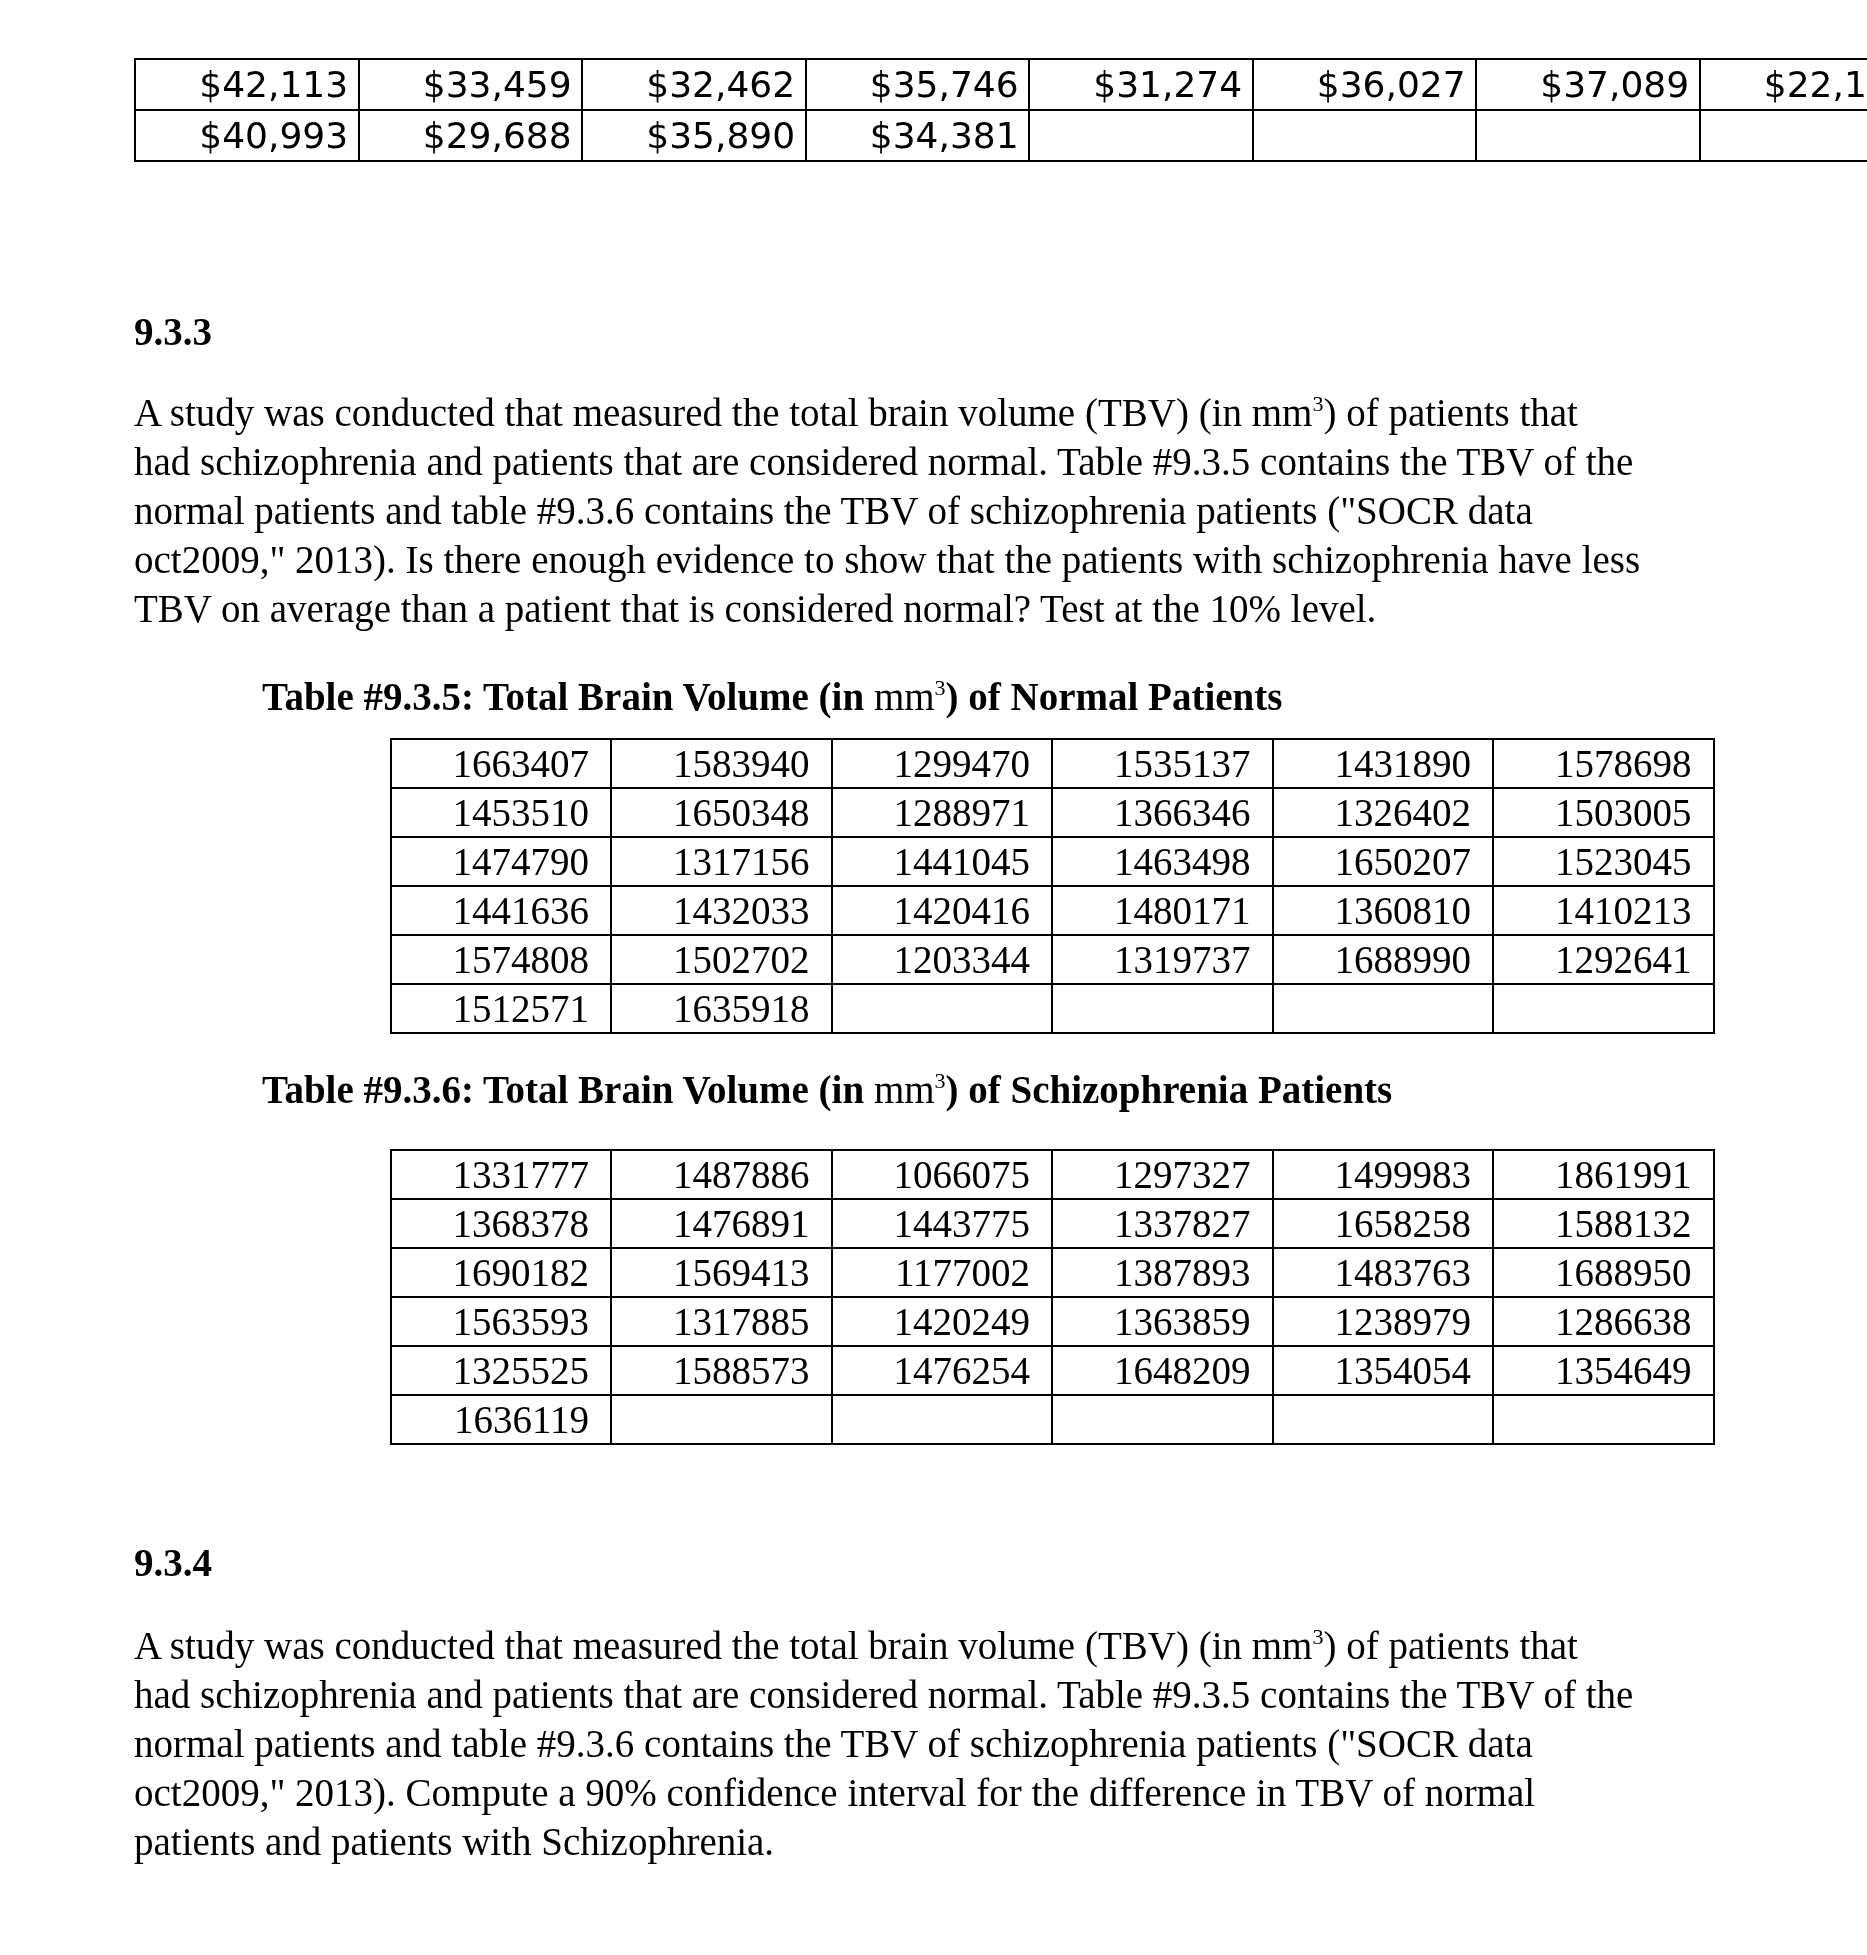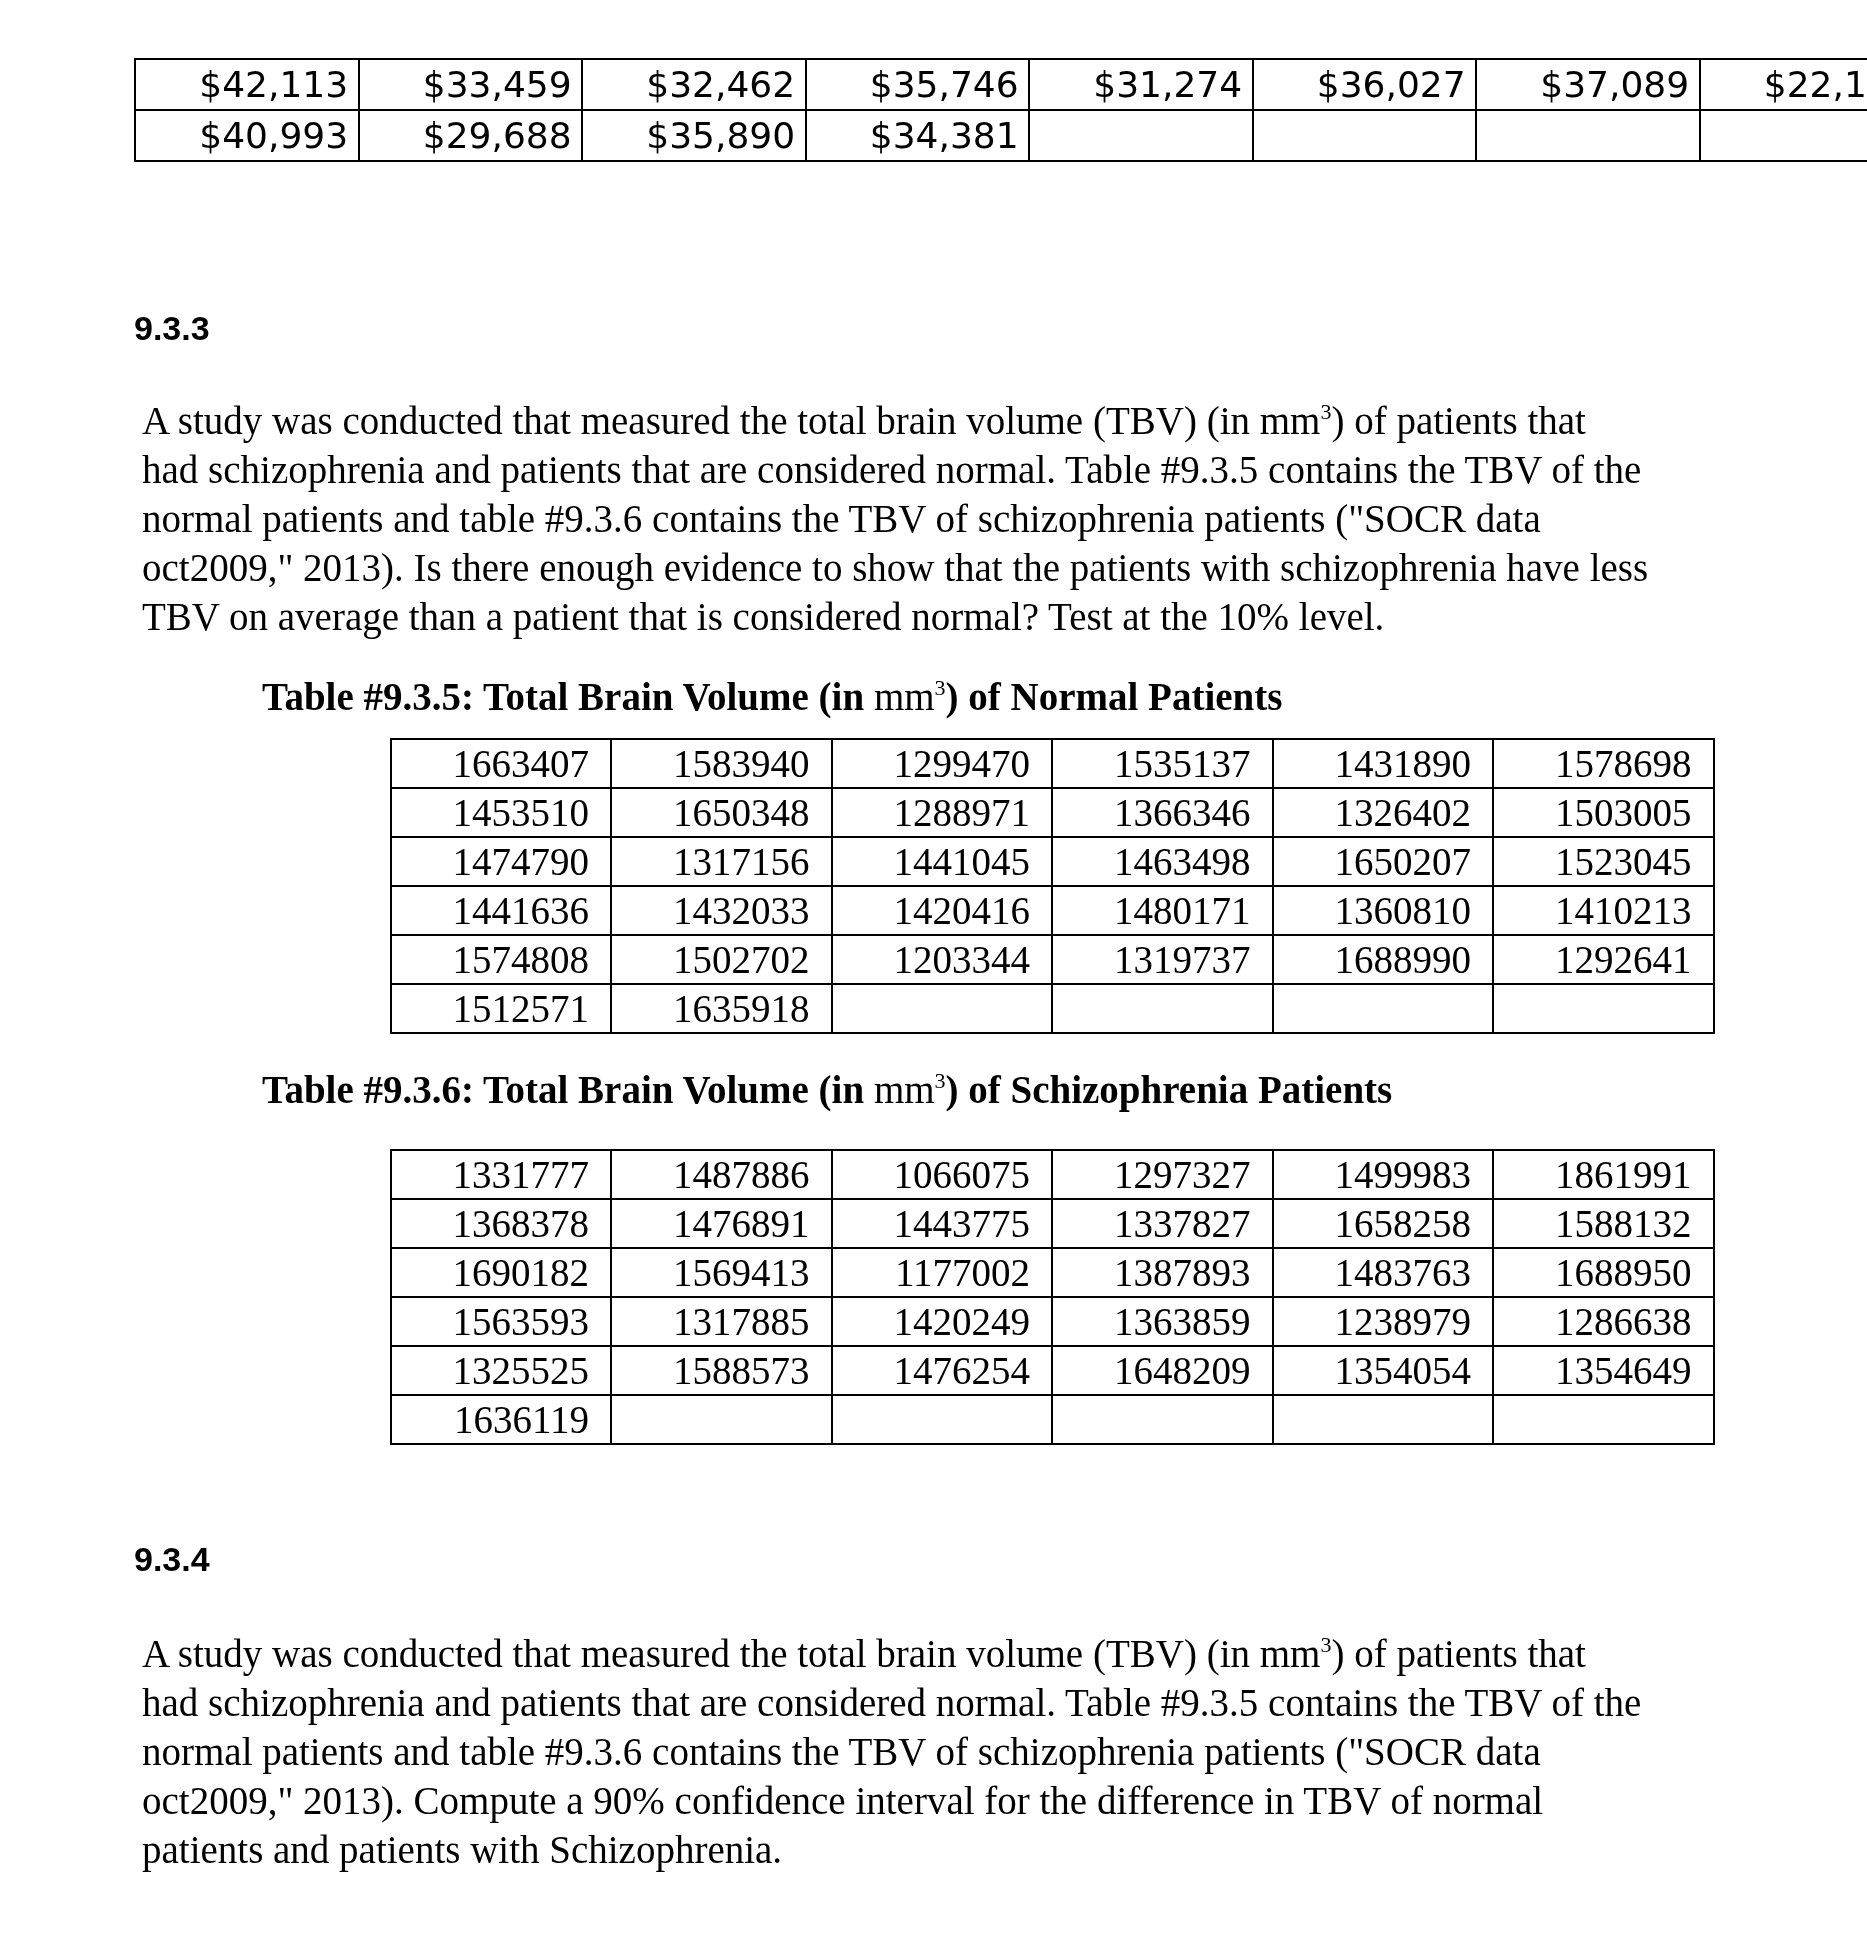--- a/index.html
+++ b/index.html
@@ -10,29 +10,29 @@
     border-collapse: collapse; width: 1790px;
     font-family: "DejaVu Sans", sans-serif; font-size: 36px; padding-left: 11px;
   }
   .income-table td {
     border: 2.6px solid #000; height: 49px; width: 12.5%;
     text-align: right; padding: 0 9.4px 0 0; line-height: 1;
   }
 
   .heading {
     position: absolute; left: 134px;
-    font-family: Liberation Sans, sans-serif; font-weight: bold; font-size: 34px;
+    font-family: Liberation Serif, serif; font-weight: bold; font-size: 39px;
   }
   .heading-933 { top: 309px; }
   .heading-934 { top: 1540px; }
 
   .para {
     position: absolute; left: 134px; width: 1673px;
     font-family: "Liberation Serif", serif; font-size: 39px; line-height: 49px;
-    margin: 8px;
+    margin: 0;
   }
   .para-933 { top: 388px; }
   .para-934 { top: 1621px; }
   .para .line { display: block; white-space: nowrap; }
   .unit { font-family: "Liberation Serif", serif; }
   .unit sup { font-size: 22px; vertical-align: 15.4px; line-height: 0; }
 
   .caption {
     position: absolute; left: 262px;
     font-family: "Liberation Serif", serif; font-weight: bold; font-size: 39px;

